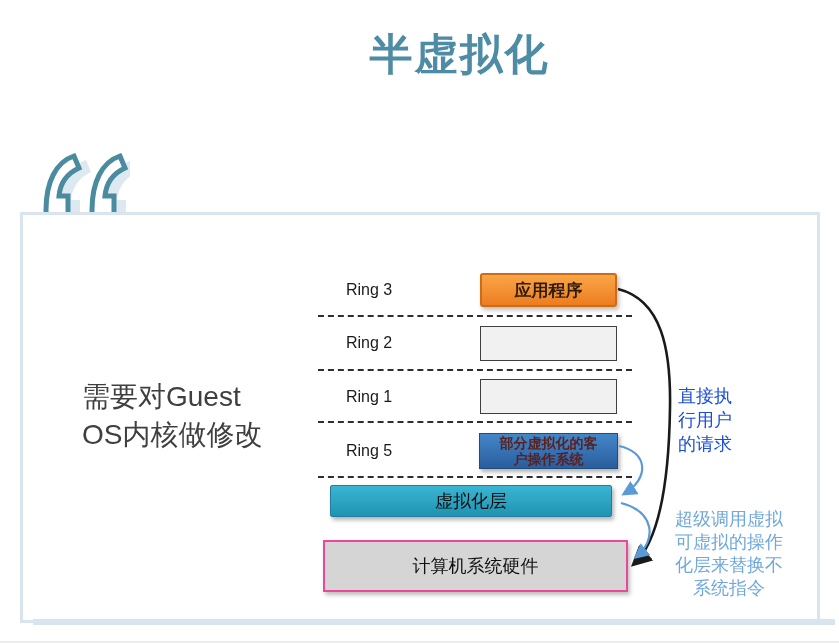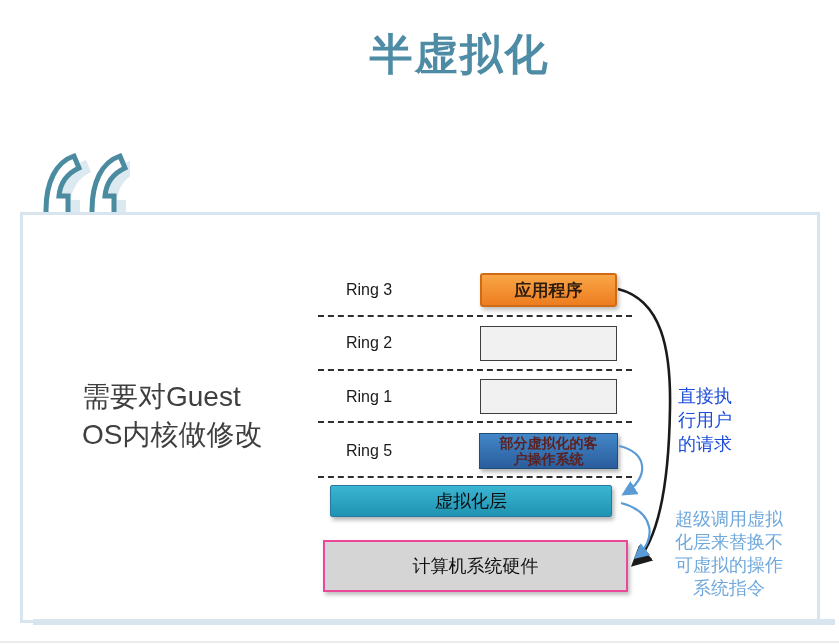--- a/index.html
+++ b/index.html
@@ -173,22 +173,22 @@
   <span>计算机系统硬件</span>
 </div>
 
 <div class="abs note-direct">
   <div>直接执</div>
   <div>行用户</div>
   <div>的请求</div>
 </div>
 <div class="abs note-hypercall">
   <div>超级调用虚拟</div>
+  <div>可虚拟的操作</div>
   <div>化层来替换不</div>
-  <div>可虚拟的操作</div>
   <div>系统指令</div>
 </div>
 
 <svg class="abs arrows" width="839" height="644" viewBox="0 0 839 644">
   <defs>
     <marker id="ahBlack" viewBox="0 0 10 10" refX="8" refY="5" markerWidth="8" markerHeight="8" orient="auto">
       <path d="M0,0 L10,5 L0,10 z" fill="#1a1a1a"></path>
     </marker>
     <marker id="ahBlue" viewBox="0 0 10 10" refX="8" refY="5" markerWidth="7" markerHeight="7" orient="auto">
       <path d="M0,0 L10,5 L0,10 z" fill="#5b9bd5"></path>

